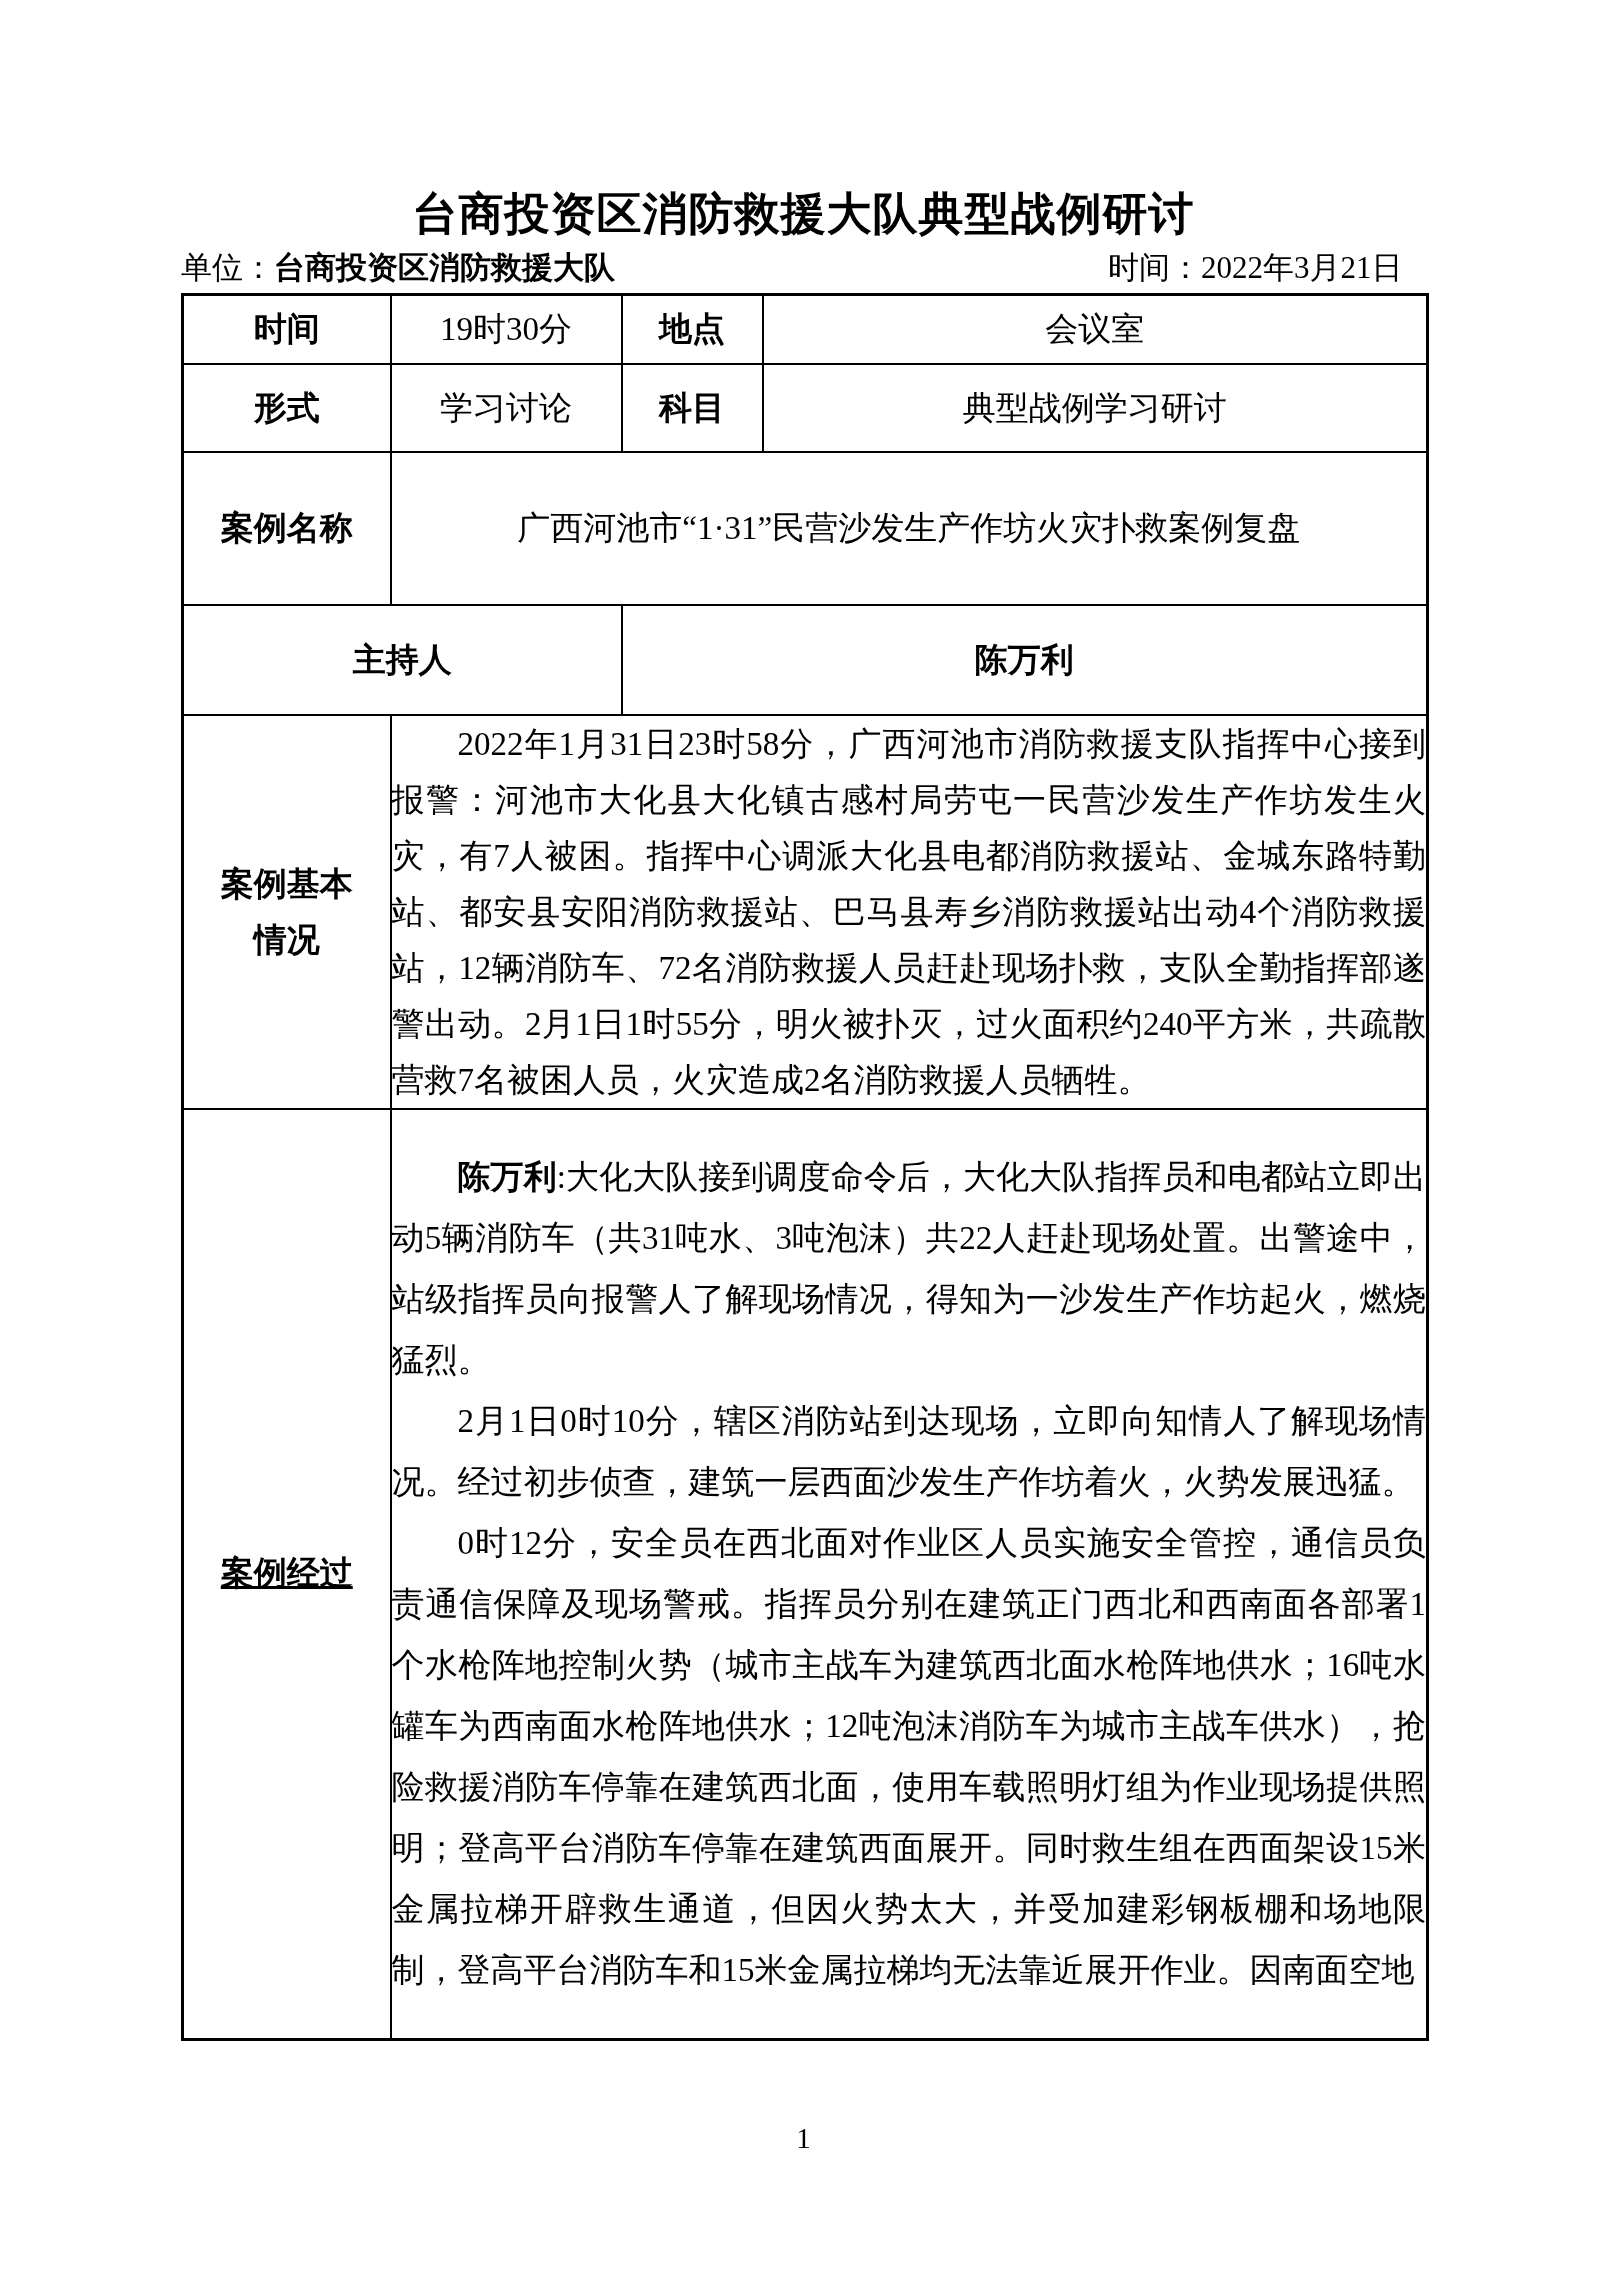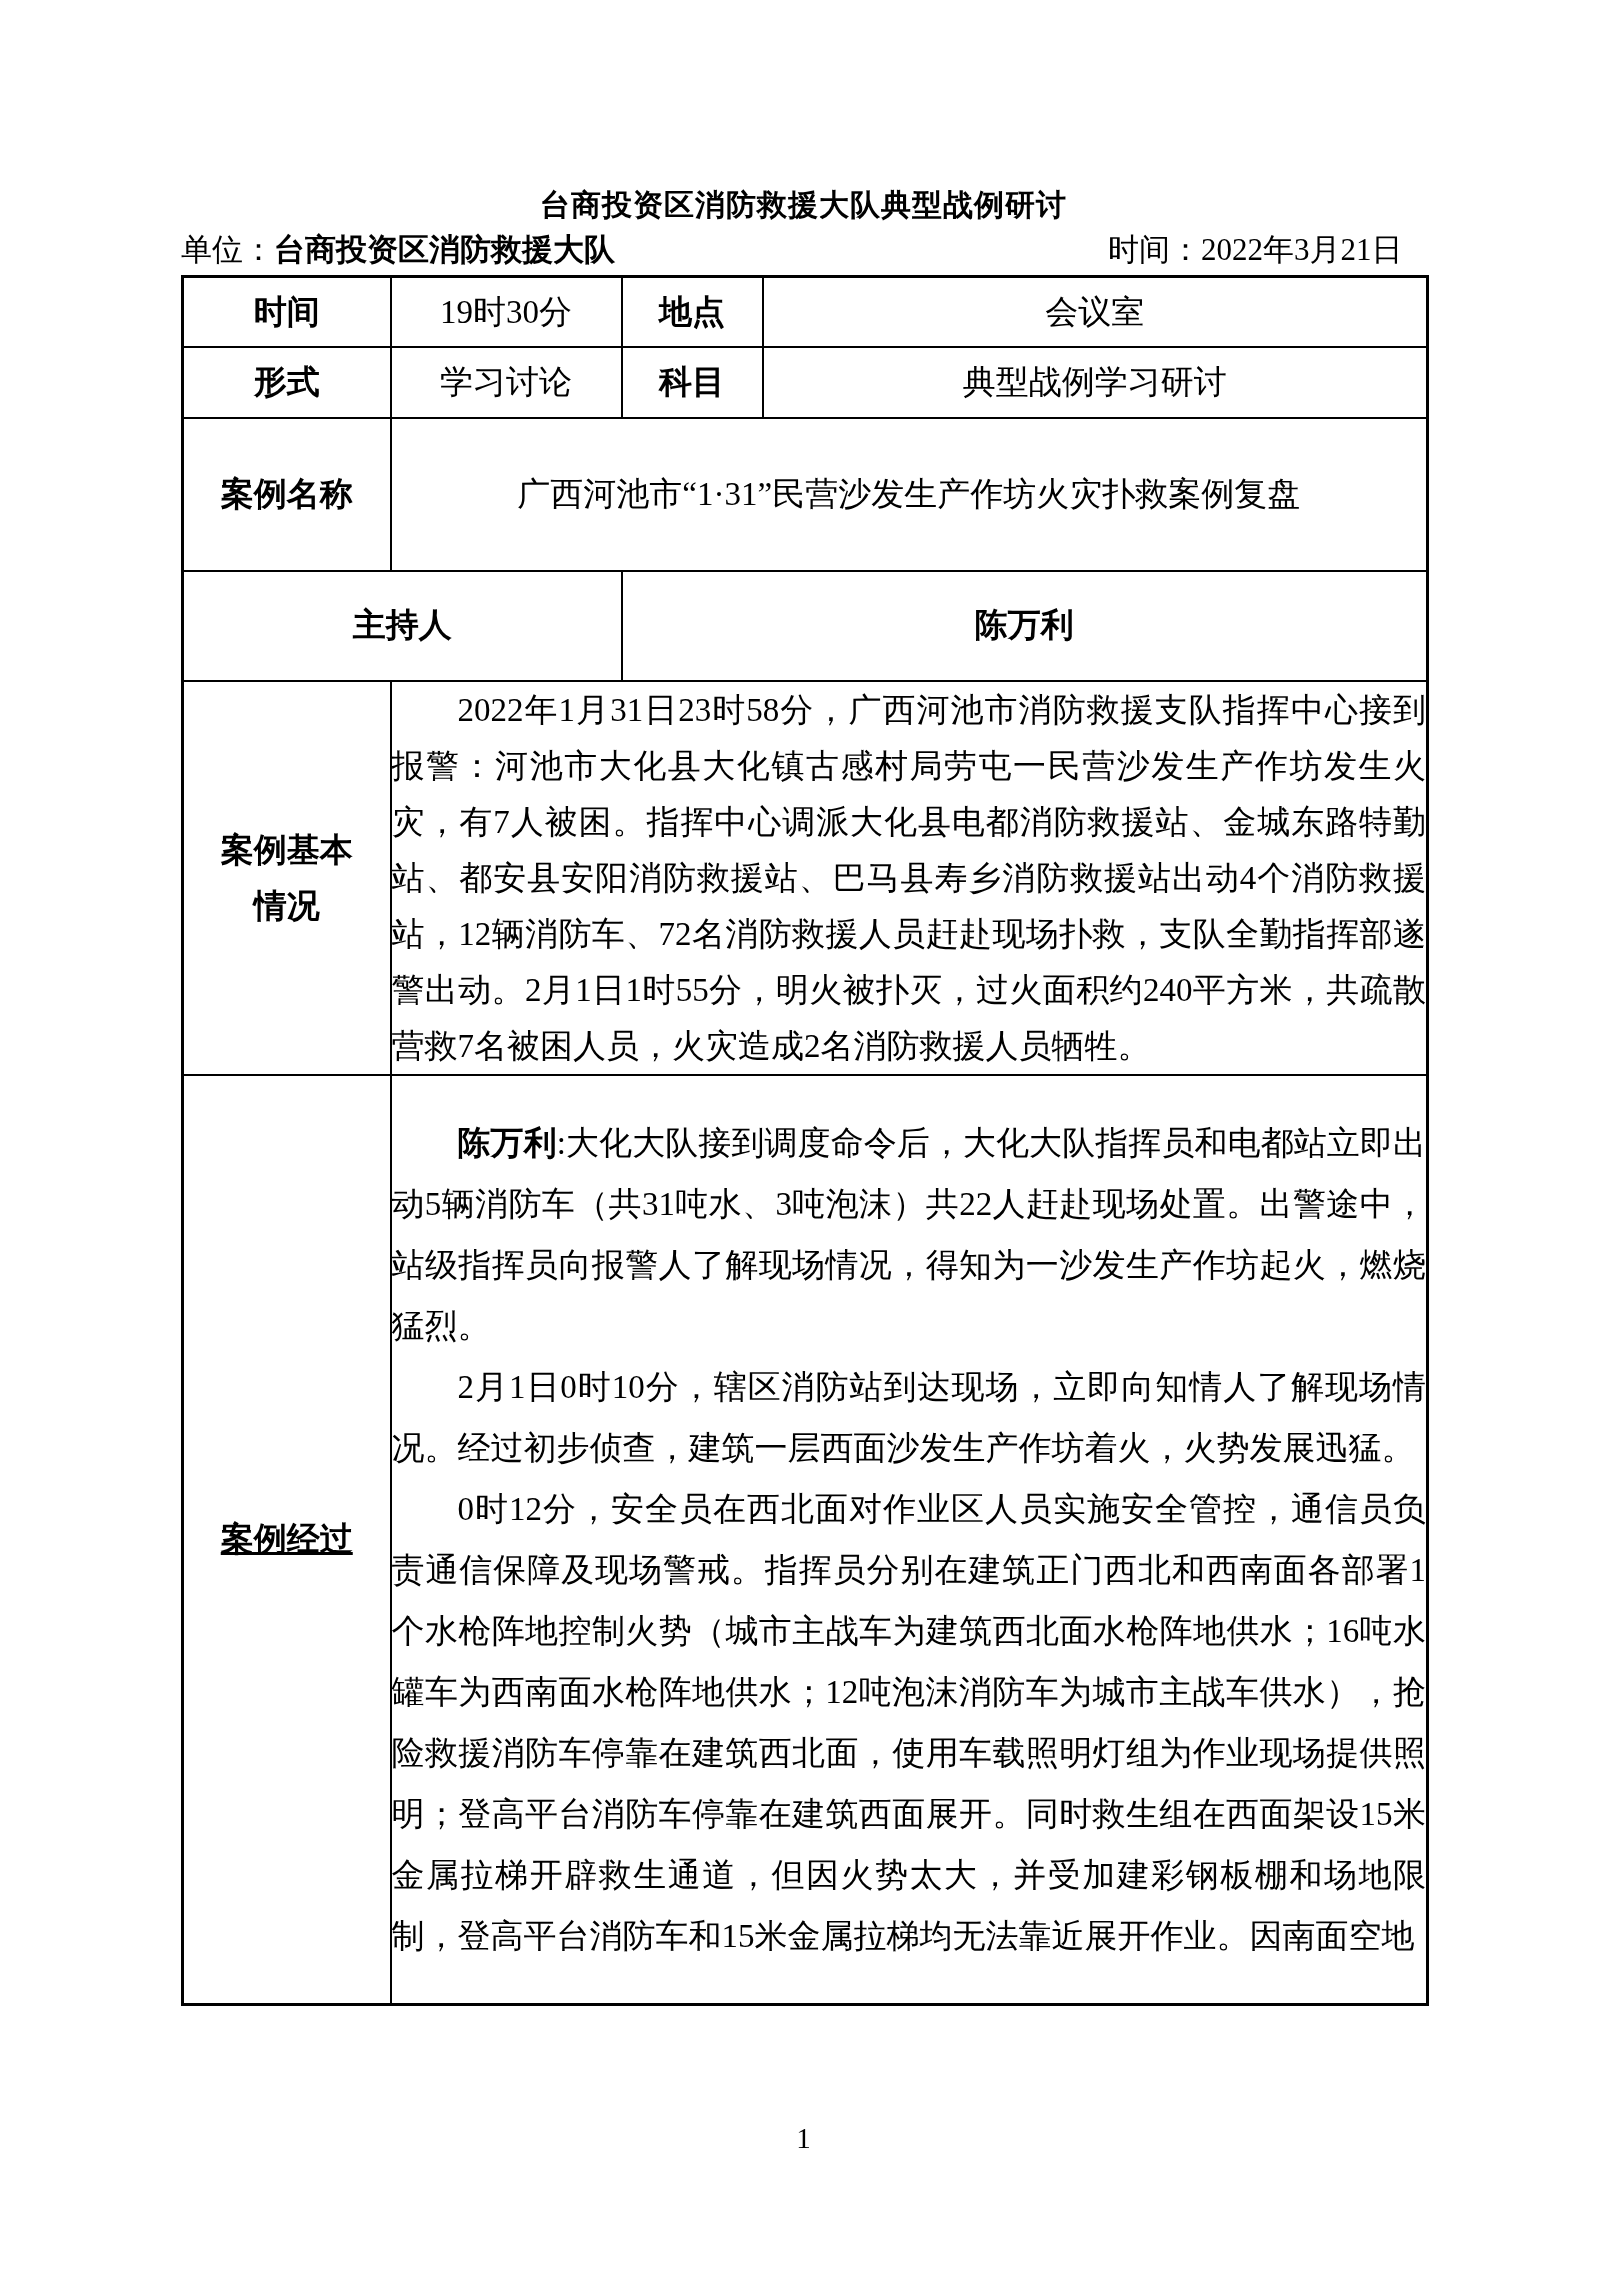--- a/index.html
+++ b/index.html
@@ -4,21 +4,21 @@
 <style>
   html,body{margin:0;padding:0;background:#e8e8e8;}
   .page{
     width:1621px;height:2293px;position:relative;background:#ffffff;
     font-family:"Liberation Serif","DejaVu Serif",serif;color:#000;overflow:hidden;
   }
   .content{position:absolute;left:181px;top:0;width:1245px;}
   .doc-title{
     margin-top:188px;text-align:center;
     font-family:"Liberation Sans","DejaVu Sans",sans-serif;
-    font-weight:bold;font-size:30px;letter-spacing:1px;line-height:1.15;
+    font-weight:bold;font-size:45px;letter-spacing:1px;line-height:1.15;
   }
   .meta{
     display:flex;justify-content:space-between;align-items:baseline;
     margin-top:7.8px;font-size:31px;line-height:1.3;padding-right:23.5px;
   }
   .meta .unit-value{
     font-family:"Liberation Sans","DejaVu Sans",sans-serif;font-weight:bold;
   }
   table.main{
     border-collapse:collapse;table-layout:fixed;width:1245px;margin-top:4.9px;
@@ -78,21 +78,21 @@
         <col style="width:141px">
         <col style="width:665px">
       </colgroup>
       <tbody>
         <tr style="height:70px;">
           <td class="lab">时间</td>
           <td class="val">19时30分</td>
           <td class="lab">地点</td>
           <td class="val">会议室</td>
         </tr>
-        <tr style="height:71px;">
+        <tr style="height:88px;">
           <td class="lab">形式</td>
           <td class="val">学习讨论</td>
           <td class="lab">科目</td>
           <td class="val">典型战例学习研讨</td>
         </tr>
         <tr style="height:153px;">
           <td class="lab">案例名称</td>
           <td class="val" colspan="3">广西河池市“1·31”民营沙发生产作坊火灾扑救案例复盘</td>
         </tr>
         <tr style="height:110px;">

